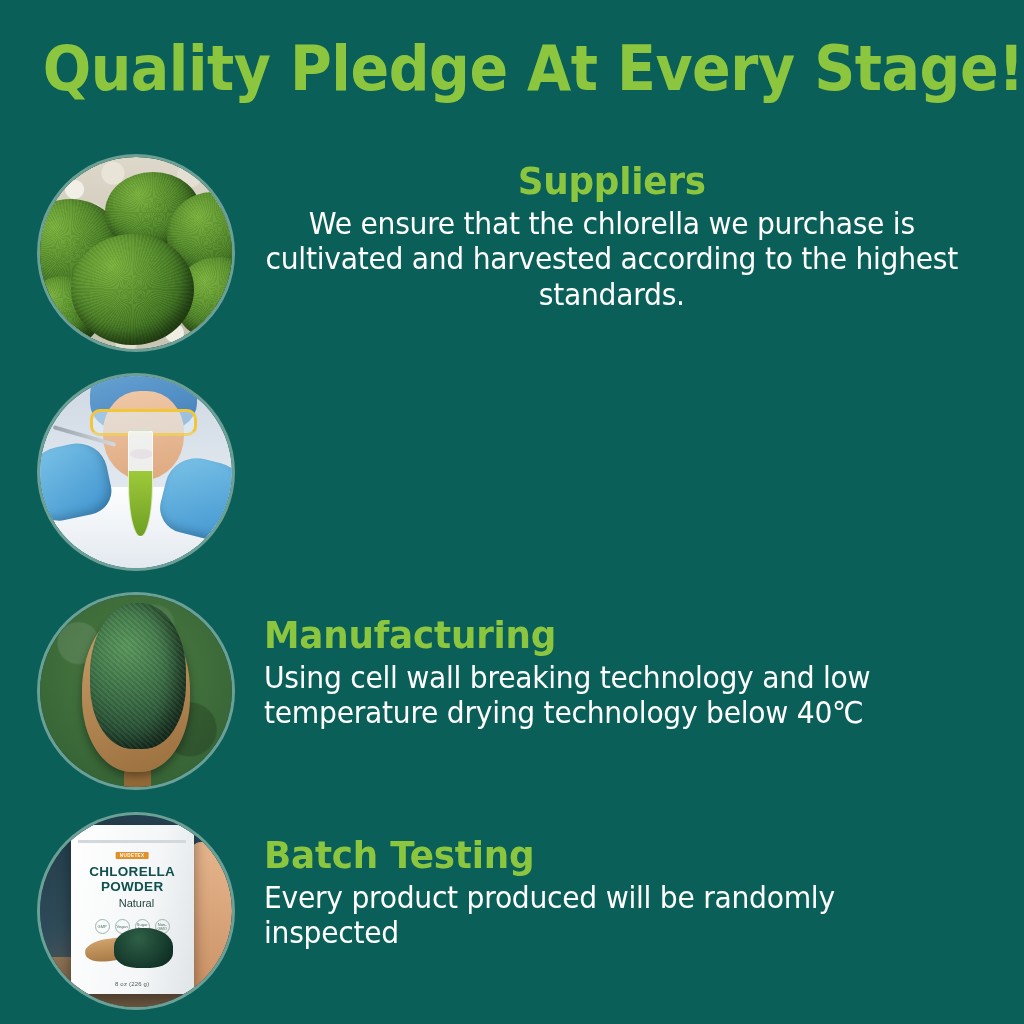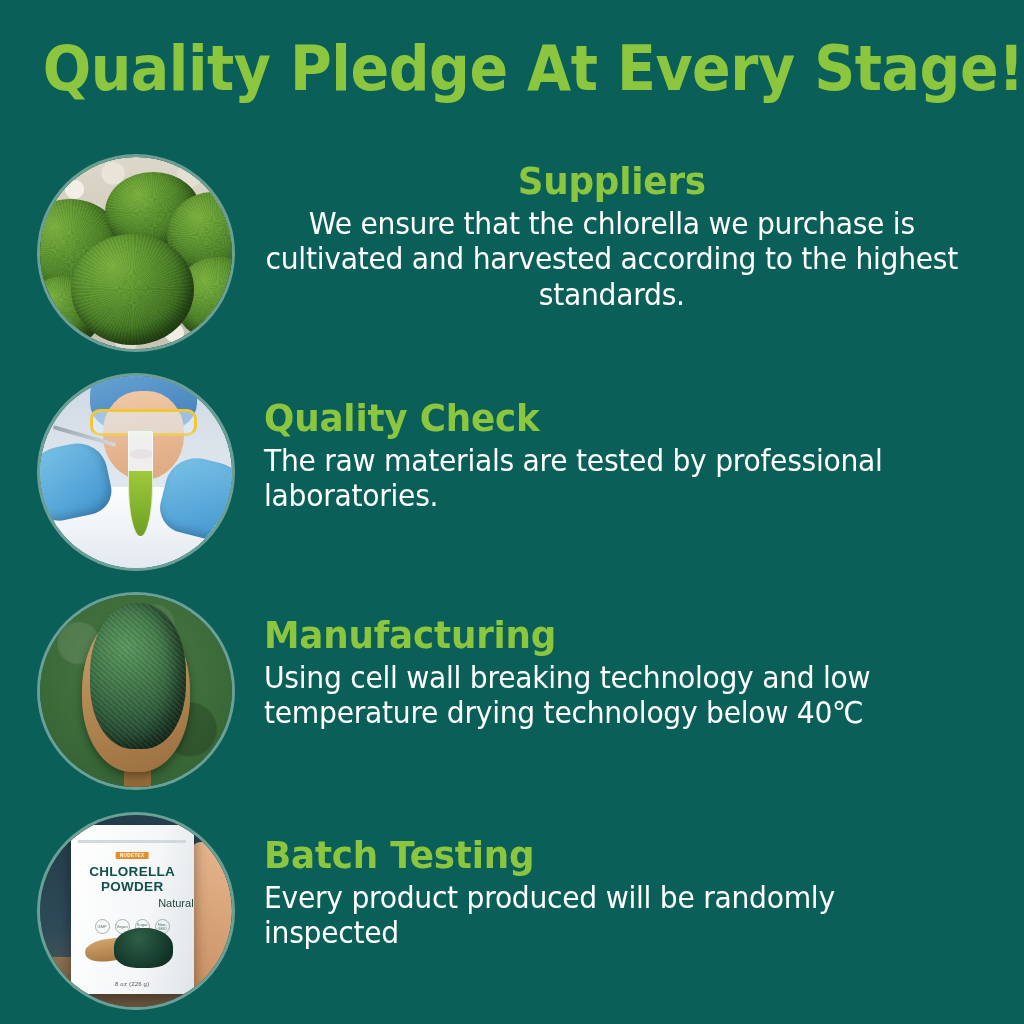--- a/index.html
+++ b/index.html
@@ -239,24 +239,25 @@
     text-align:center;
     color:#10504f;
     font-size:13.5px;
     font-weight:bold;
     line-height:1.08;
     letter-spacing:0.3px;
   }
   .pouch-sub {
     position:absolute; left:0; top:43%;
     width:100%;
-    text-align:right;
+    text-align:left;
     color:#1b3f3a;
     font-size:11px;
     font-weight:normal;
+    padding-left:48px;
   }
   .cert-row {
     position:absolute; left:0; top:56%;
     width:100%;
     display:flex;
     justify-content:center;
     gap:5px;
   }
   .cert {
     width:15px; height:15px;
@@ -363,24 +364,20 @@
         <div class="lab-hair"></div>
         <div class="lab-face"></div>
         <div class="lab-mouth"></div>
         <div class="lab-goggles"></div>
         <div class="lab-coat"></div>
         <div class="tube"></div>
         <div class="glove glove-l"></div>
         <div class="glove glove-r"></div>
         <div class="tweezer"></div>
       </div>
-    </div>
-    <div class="copy copy-2">
-      <div class="stage-heading">Quality Check</div>
-      <div class="stage-body">The raw materials are tested by professional laboratories.</div>
     </div>
   </div>
 
   <div class="row row-3">
     <div class="photo-wrap">
       <div class="photo ph-powder">
         <div class="powder-bg"></div>
         <div class="spoon-handle"></div>
         <div class="spoon"></div>
         <div class="powder-heap"></div>

